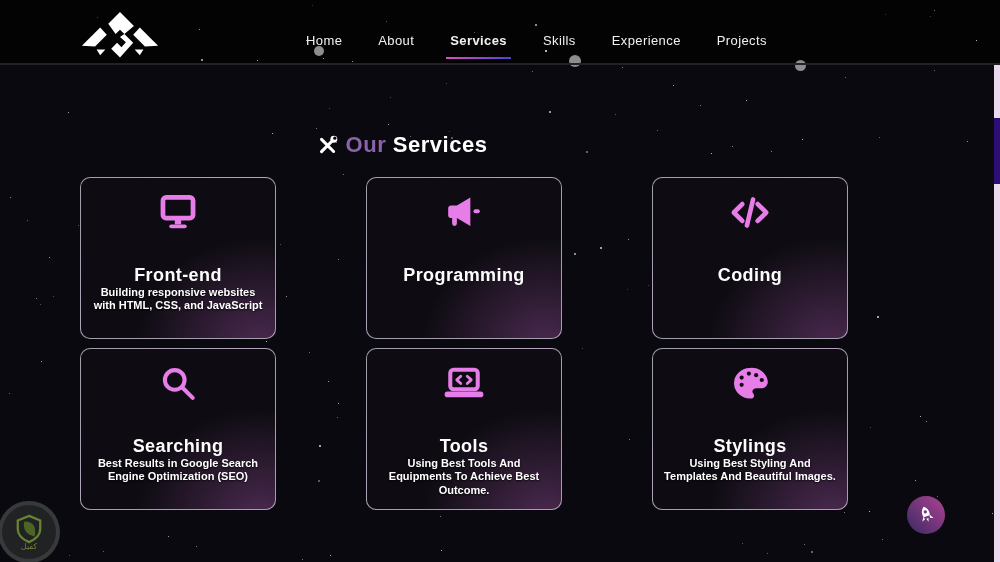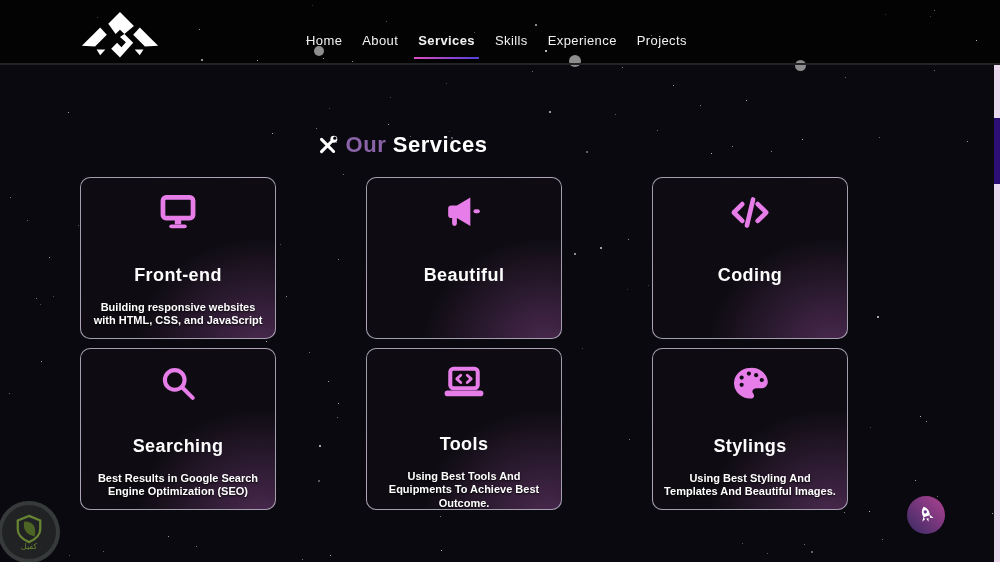--- a/index.html
+++ b/index.html
@@ -21,21 +21,21 @@
   #starfield{position:absolute;inset:0;z-index:1;pointer-events:none;}
   .star{position:absolute;background:#fff;border-radius:50%;}
   .gray-dot{position:absolute;border-radius:50%;background:#8d8d8d;z-index:2;}
 
   
   .navbar{
     position:absolute;top:0;left:0;width:1000px;height:65px;z-index:5;
     border-bottom:2px solid #232327;
   }
   .logo{position:absolute;left:76px;top:4px;width:88px;height:58px;}
-  .nav-links{position:absolute;left:306px;top:0;height:81px;display:flex;align-items:center;gap:20px;list-style:none;}
+  .nav-links{position:absolute;left:306px;top:0;height:81px;display:flex;align-items:center;gap:36px;list-style:none;}
   .nav-link{font-size:13px;font-weight:500;color:#f2f2f2;letter-spacing:.4px;cursor:pointer;position:relative;}
   .nav-link.active{font-weight:700;}
   .nav-link.active::after{
     content:"";position:absolute;left:-4px;right:-4px;bottom:-11px;height:2px;
     background:linear-gradient(90deg,#dd4ec1,#5340d9);
   }
   .connect-btn{
     position:absolute;right:80px;top:17px;height:31px;padding:0 19px;
     background:var(--btn-blue);border:1px solid #2a7bd4;border-radius:9px;
     color:#fff;font-weight:700;font-size:13px;letter-spacing:.2px;
@@ -62,21 +62,21 @@
   }
   .card{
     height:162px;border:1px solid var(--card-border);border-radius:10px;
     background:radial-gradient(170px 150px at 92% 105%,rgba(158,82,165,.42),rgba(14,12,18,0) 72%),var(--card-bg);
     display:flex;flex-direction:column;align-items:center;text-align:center;
     padding:17px 10px 0;cursor:pointer;
   }
   .card-icon{height:35px;display:flex;align-items:center;justify-content:center;}
   .card-title{margin-top:35px;font-size:18px;font-weight:600;letter-spacing:.4px;color:#fdfdfd;}
   .card-desc{
-    margin-top:15px;font-size:11px;font-weight:700;line-height:1.22;color:#fff;
+    font-size:11px;font-weight:700;line-height:1.22;color:#fff;
     text-shadow:0 1px 2px rgba(0,0,0,.85);max-width:178px;
   }
 
   
   .watermark{
     position:absolute;left:-2px;top:501px;width:62px;height:62px;z-index:4;border-radius:50%;
     background:rgba(74,80,74,.45);border:4px solid rgba(120,130,120,.35);
     display:flex;flex-direction:column;align-items:center;justify-content:center;opacity:.8;
   }
   .wm-text{font-size:8px;color:#7fa33c;margin-top:-2px;}
@@ -300,21 +300,21 @@
     <div class="card-desc">Building responsive websites with HTML, CSS, and JavaScript</div>
   </div>
 
   <div class="card">
     <div class="card-icon">
       <svg viewBox="0 0 48 44" width="38" height="35">
         <path d="M32 3 L15 13 H8 a4 4 0 0 0 -4 4 v8 a4 4 0 0 0 4 4 h1 v7 a3 3 0 0 0 6 0 v-7 l17 10 Z" fill="#e77de9"></path>
         <rect x="36" y="18" width="8" height="5" rx="2.5" fill="#e77de9"></rect>
       </svg>
     </div>
-    <div class="card-title">Beautiful</div>
+    <div class="card-title">Programming</div>
   </div>
 
   <div class="card">
     <div class="card-icon">
       <svg viewBox="0 0 52 48" width="40" height="37" fill="none" stroke="#e77de9" stroke-width="6" stroke-linecap="round" stroke-linejoin="round">
         <path d="M16 13 L5 24 L16 35"></path>
         <path d="M36 13 L47 24 L36 35"></path>
         <path d="M30 7 L22 41"></path>
       </svg>
     </div>

